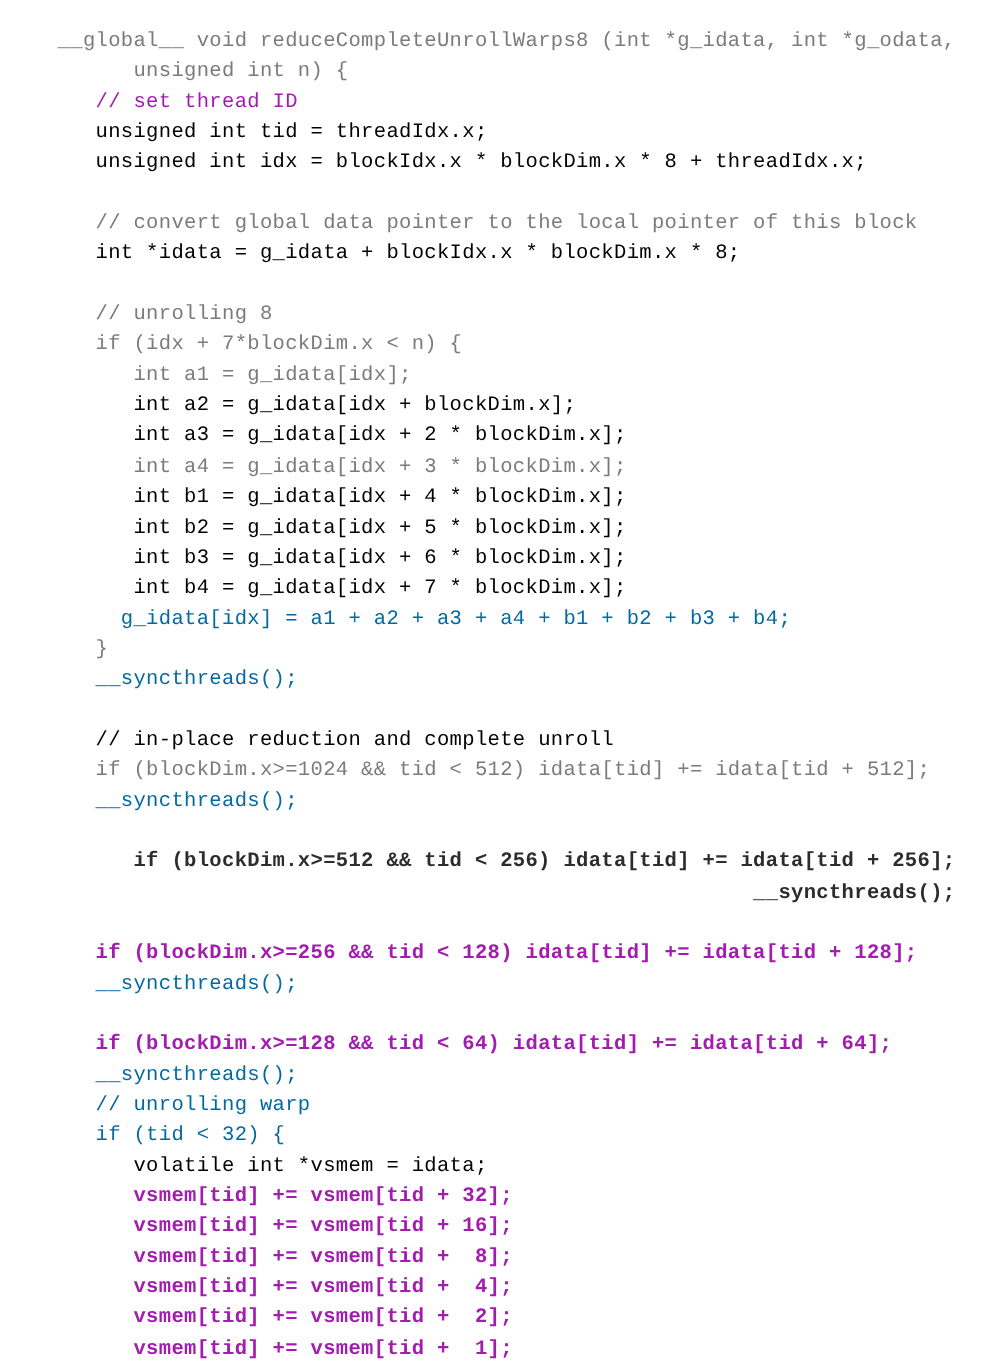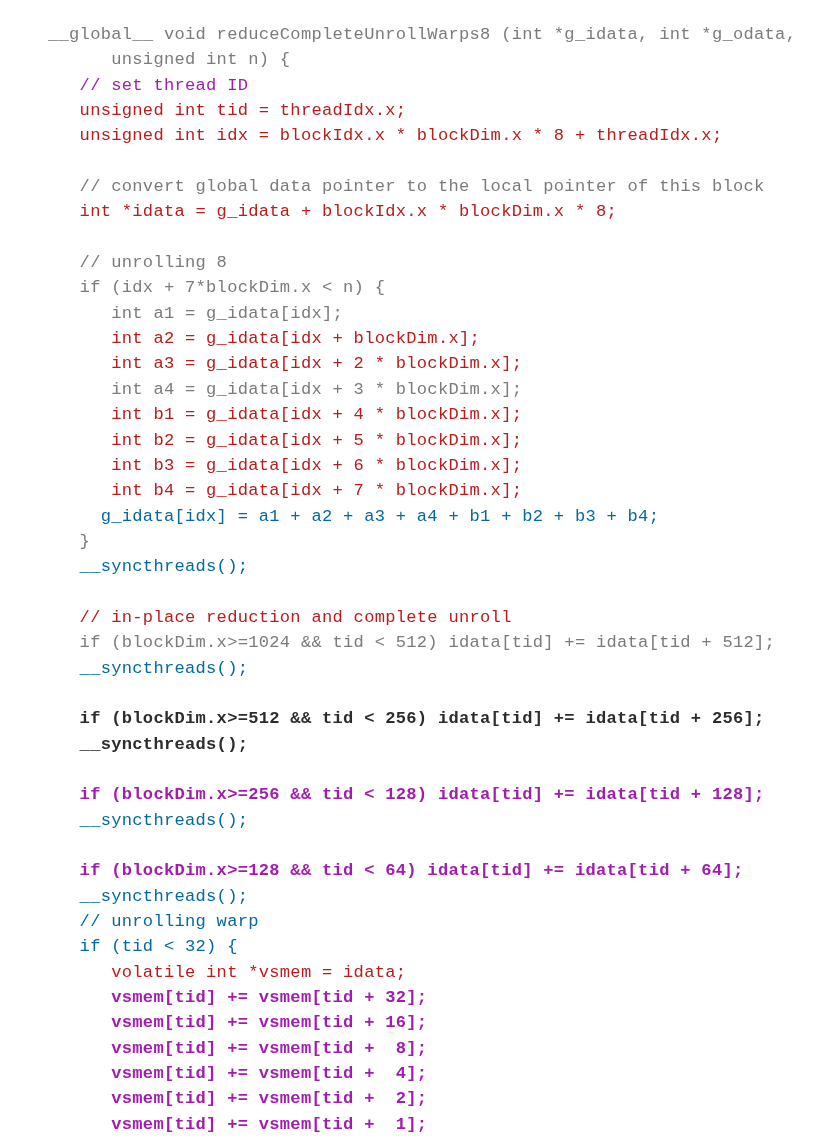--- a/index.html
+++ b/index.html
@@ -30,24 +30,24 @@
     line-height: 25.35px;
     height: 25.35px;
     letter-spacing: 0.28px;
     color: #6f6f6f;
     margin: 0;
     padding: 0;
   }
   
   .ink-faint  { color: #a21caf; font-weight: 400; }
   .ink-light  { color: #7b7b7b; font-weight: 400; }
-  .ink-normal { color: #b91c1c; font-weight: 400; }
+  .ink-normal { color: #000000; font-weight: 400; }
   .ink-mid    { color: #0369a1; font-weight: 400; }
   .ink-dark   { color: #a21caf; font-weight: 700; }
-  .ink-black  { color: #2c2c2c; font-weight: 700; }
+  .ink-black  { color: #2c2c2c; font-weight: 700; text-align: right; }
   .blank-line { height: 25.35px; display: block; }
   #code-body {
     position: absolute;
     left: 12px;
     top: 9px;
   }
 </style>
 </head>
 <body>
 

